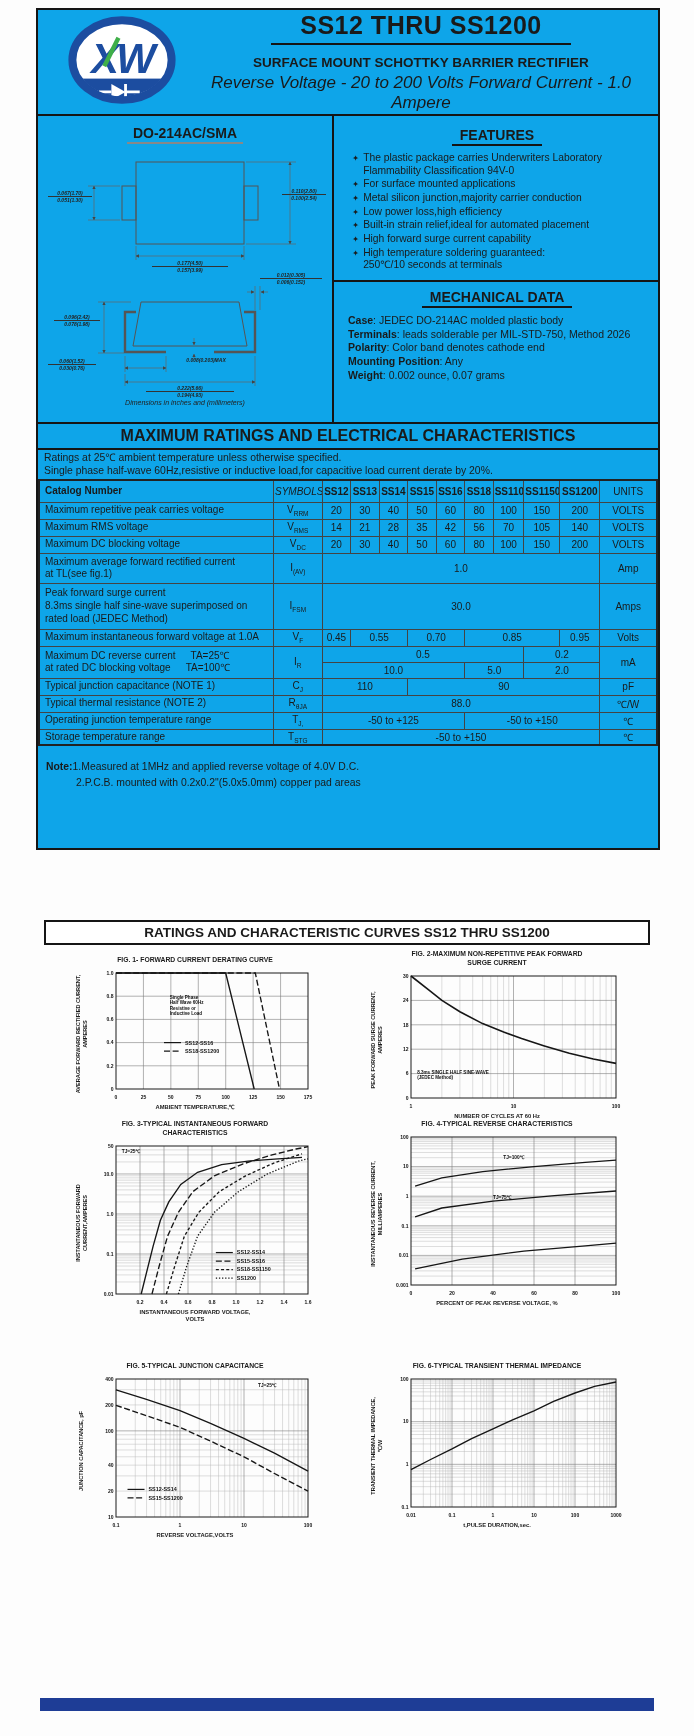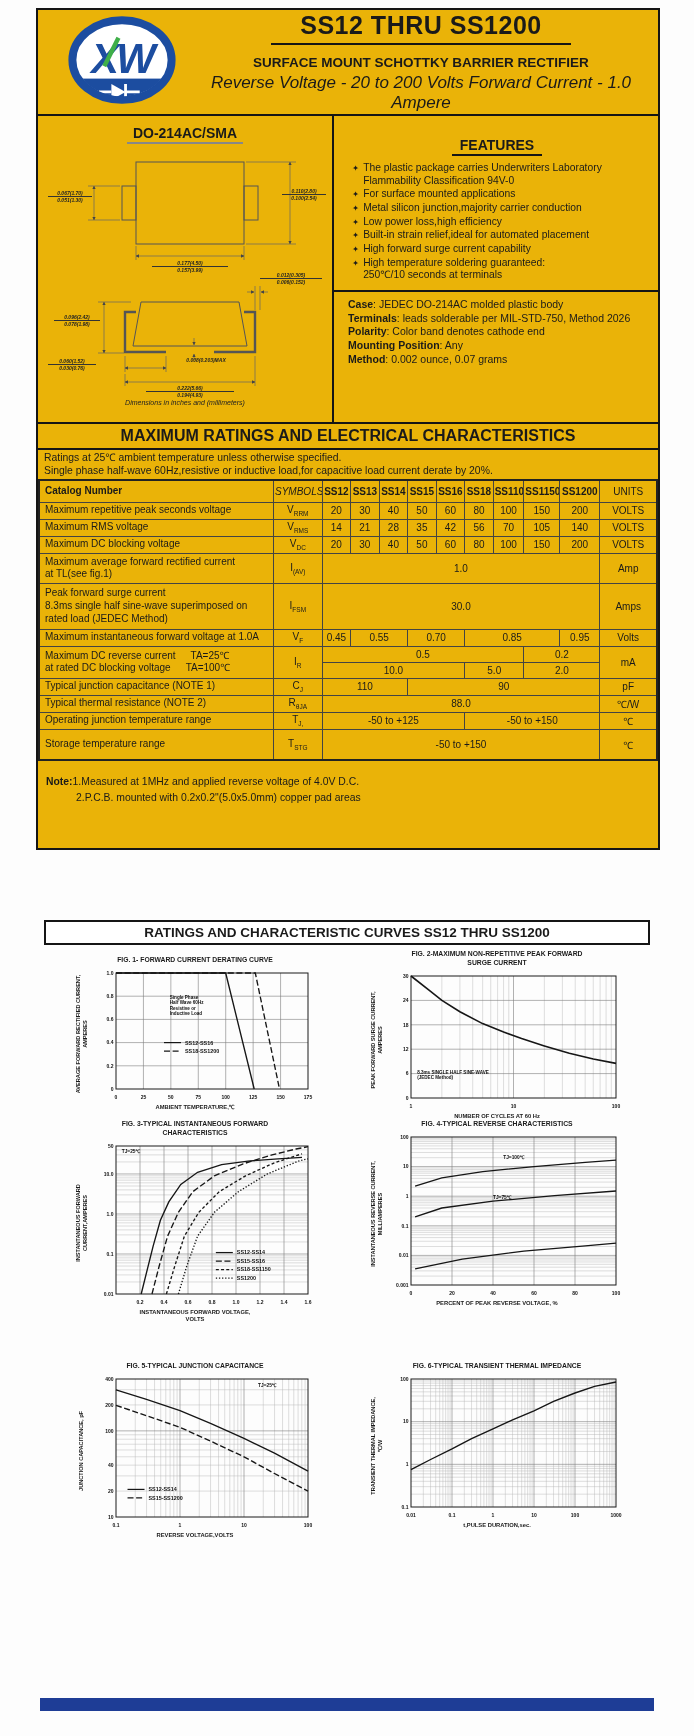--- a/index.html
+++ b/index.html
@@ -1,36 +1,36 @@
 <!DOCTYPE html>
 <html><head>
 <meta charset="utf-8">
 <style>
   html,body{margin:0;padding:0;background:#ddd;}
   .page{position:relative;width:694px;height:1736px;background:#fdfdfd;margin:0 auto;
         font-family:"Liberation Sans",sans-serif;color:#1a1a1a;overflow:hidden;}
-  .block1{position:absolute;left:36px;top:8px;width:620px;height:838px;border:2px solid #151515;background:#eab308;}
+  .block1{position:absolute;left:36px;top:8px;width:620px;height:838px;border:2px solid #151515;background:#0ea5e9;}
   .header{display:flex;align-items:center;border-bottom:2px solid #151515;height:104px;}
   .logo-box{flex:0 0 auto;margin-left:22px;}
   .head-right{flex:1;text-align:center;}
   .doc-title{font-size:25px;font-weight:bold;letter-spacing:.5px;}
   .title-rule{width:300px;height:2px;background:#151515;margin:3px auto 10px;}
   .subtitle{font-size:13.5px;font-weight:bold;}
   .tagline{font-size:17px;font-style:italic;margin-top:3px;}
   .cols{display:flex;height:306px;}
   .col-left{width:296px;border-right:2px solid #151515;position:relative;padding-top:8px;box-sizing:border-box;}
   .pkg-title-wrap{text-align:center;}
   .pkg-title{display:inline-block;font-weight:bold;font-size:14px;border-bottom:2px solid #888;padding:0 6px 1px;}
   .pkg-wrap{position:relative;width:282px;height:252px;margin:2px auto 0;}
   .pkg-svg{position:absolute;left:0;top:0;}
   .dim{position:absolute;font-size:5px;font-style:italic;font-weight:bold;color:#222;text-align:center;line-height:1.25;}
   .dim .top{border-bottom:.8px solid #333;padding:0 1px;}
   .pkg-caption{text-align:center;font-style:italic;font-size:7px;margin-top:1px;color:#222;}
   .col-right{flex:1;padding:6px 12px 0 14px;box-sizing:border-box;}
-  .sec-title-wrap{text-align:center;margin:14px 0 6px;}
+  .sec-title-wrap{text-align:center;margin:4px 0 6px;}
   .sec-title{display:inline-block;font-weight:bold;font-size:14px;border-bottom:2px solid #151515;padding:0 8px 1px;}
   .feat-list{list-style:none;margin:0;padding:0 0 0 4px;font-size:10.3px;line-height:1.22;}
   .feat-list li{display:flex;gap:4px;margin-bottom:1px;}
   .feat-list .txt{white-space:pre-line;}
   .bullet{flex:0 0 auto;font-size:8.5px;line-height:1.5;}
   .hdiv{height:2px;background:#151515;margin:8px -12px 6px -14px;}
   .mech-line{font-size:10.5px;line-height:1.3;}
   .ratings-band{border-top:2px solid #151515;border-bottom:2px solid #151515;text-align:center;font-weight:bold;font-size:16px;padding:3px 0;}
   .conds{font-size:10.4px;padding:2px 6px;line-height:1.22;}
   table.ratings{border-collapse:collapse;width:100%;table-layout:fixed;border:2px solid #222;}
@@ -201,26 +201,27 @@
               </li>
               <li>
                 <span class="bullet">✦</span>
                 <span class="txt">High temperature soldering guaranteed:
 250℃/10 seconds at terminals</span>
               </li>
             </ul>
         </div>
         <div class="hdiv"></div>
         <div>
+          <div class="sec-title-wrap"><span class="sec-title">MECHANICAL DATA</span></div>
           <div id="mech-list">
               <div class="mech-line"><b>Case</b>: JEDEC DO-214AC molded plastic body</div>
               <div class="mech-line"><b>Terminals</b>: leads solderable per MIL-STD-750, Method 2026</div>
               <div class="mech-line"><b>Polarity</b>: Color band denotes cathode end</div>
               <div class="mech-line"><b>Mounting Position</b>: Any</div>
-              <div class="mech-line"><b>Method</b>: 0.002 ounce, 0.07 grams</div>
+              <div class="mech-line"><b>Weight</b>: 0.002 ounce, 0.07 grams</div>
             </div>
         </div>
       </div>
     </div>
 
     <div class="ratings-band">MAXIMUM RATINGS AND ELECTRICAL CHARACTERISTICS</div>
     <div class="conds" id="conds">
         <div>Ratings at 25℃ ambient temperature unless otherwise specified.</div>
         <div>Single phase half-wave 60Hz,resistive or inductive load,for capacitive load current derate by 20%.</div>
       </div>
@@ -248,21 +249,21 @@
             <td class="hdr-dev">SS14</td>
             <td class="hdr-dev">SS15</td>
             <td class="hdr-dev">SS16</td>
             <td class="hdr-dev">SS18</td>
             <td class="hdr-dev">SS110</td>
             <td class="hdr-dev">SS1150</td>
             <td class="hdr-dev">SS1200</td>
             <td class="hdr-units">UNITS</td>
           </tr>
           <tr style="height: 17px;">
-            <td class="param">Maximum repetitive peak seconds voltage</td>
+            <td class="param">Maximum repetitive peak carries voltage</td>
             <td class="sym">V<sub>RRM</sub></td>
             <td>20</td>
             <td>30</td>
             <td>40</td>
             <td>50</td>
             <td>60</td>
             <td>80</td>
             <td>100</td>
             <td>150</td>
             <td>200</td>
@@ -343,21 +344,21 @@
             <td colspan="9">88.0</td>
             <td class="units">℃/W</td>
           </tr>
           <tr style="height: 17px;">
             <td class="param">Operating junction temperature range</td>
             <td class="sym">T<sub>J,</sub></td>
             <td colspan="5">-50 to +125</td>
             <td colspan="4">-50 to +150</td>
             <td class="units">℃</td>
           </tr>
-          <tr style="height: 31px;">
+          <tr style="height: 16px;">
             <td class="param">Storage temperature range</td>
             <td class="sym">T<sub>STG</sub></td>
             <td colspan="9">-50 to +150</td>
             <td class="units">℃</td>
           </tr>
         </tbody>
       </table>
     <div class="notes" id="notes">
         <div><b>Note:</b>1.Measured at 1MHz and applied reverse voltage of 4.0V D.C.</div>
         <div class="l2">2.P.C.B. mounted with 0.2x0.2"(5.0x5.0mm) copper pad areas</div>

